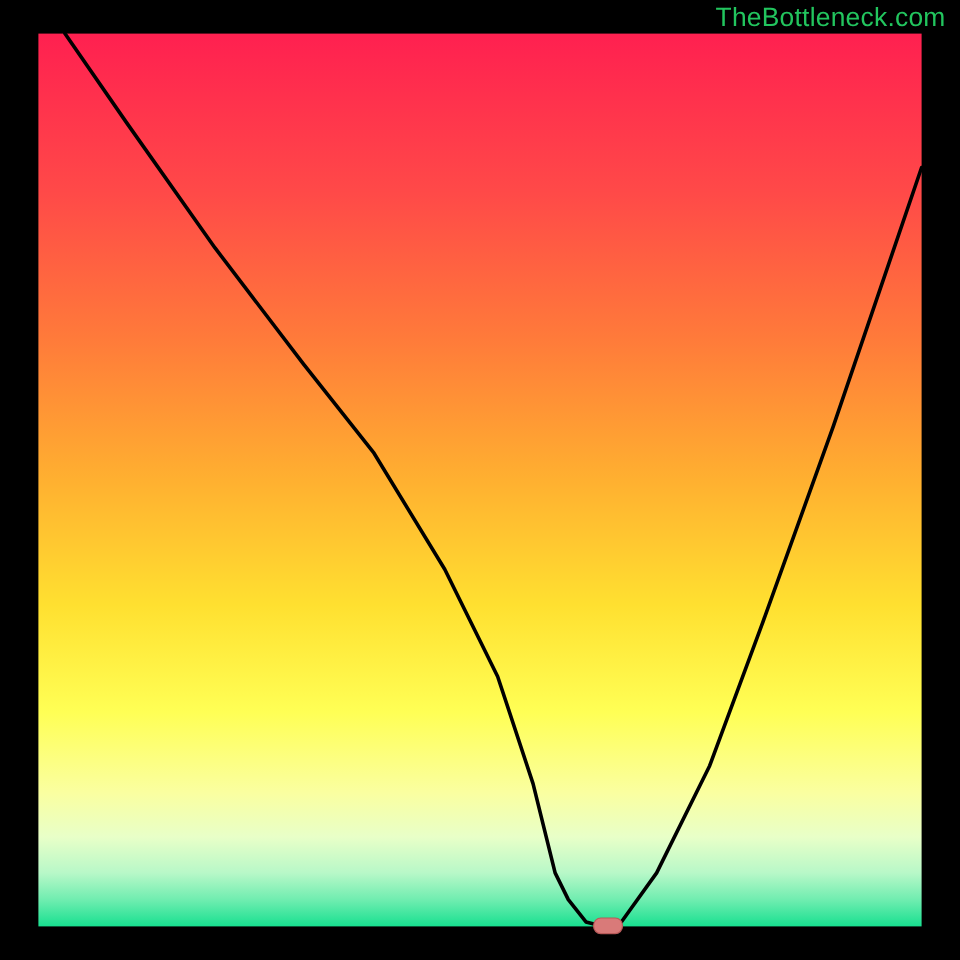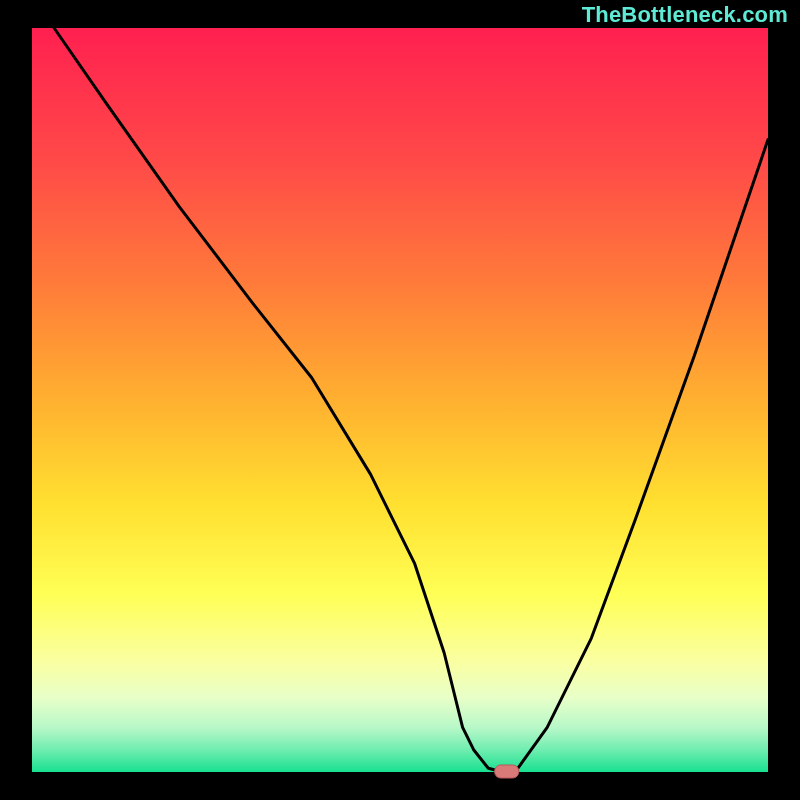--- a/index.html
+++ b/index.html
@@ -13,23 +13,23 @@
   .frame {
     position: relative;
     width: 800px;
     height: 800px;
     background: #000;
   }
   .watermark {
     position: absolute;
     top: 2px;
     right: 12px;
-    color: #5eead4;
+    color: #22c55e;
     font-size: 22px;
-    font-weight: 700;
+    font-weight: 400;
     letter-spacing: 0.2px;
     z-index: 10;
   }
   svg {
     display: block;
   }
 </style>
 </head>
 <body>
 

